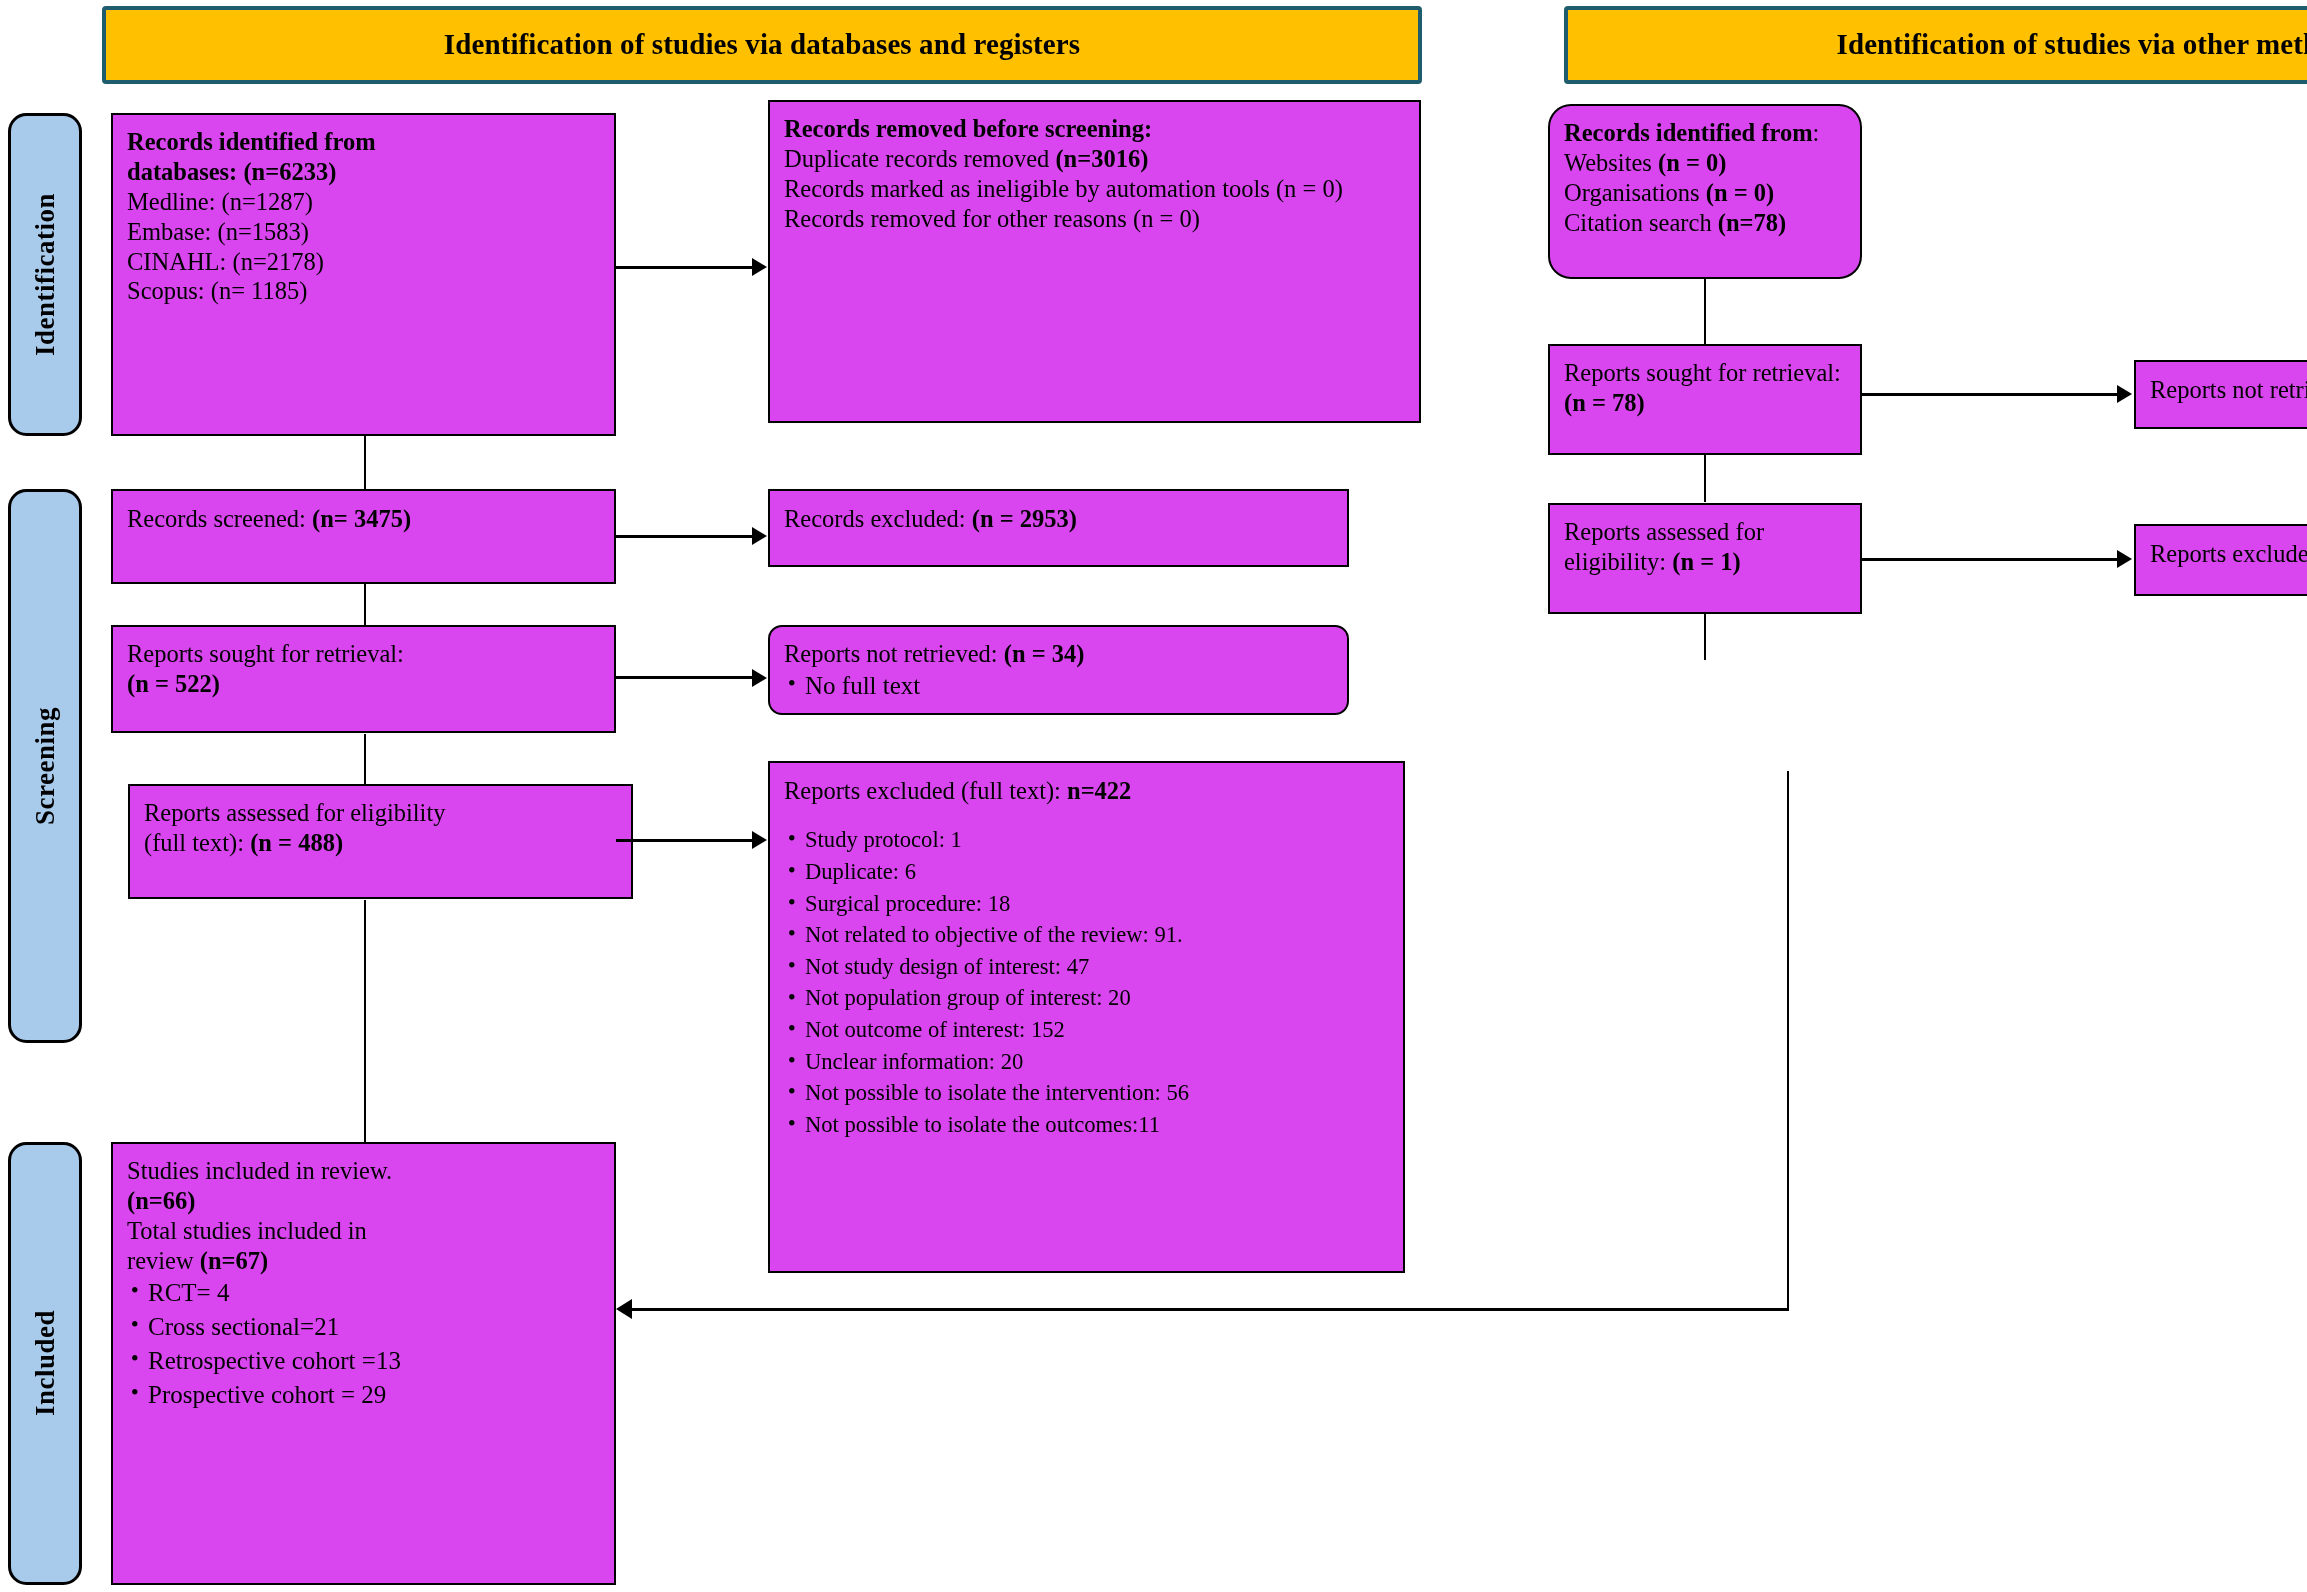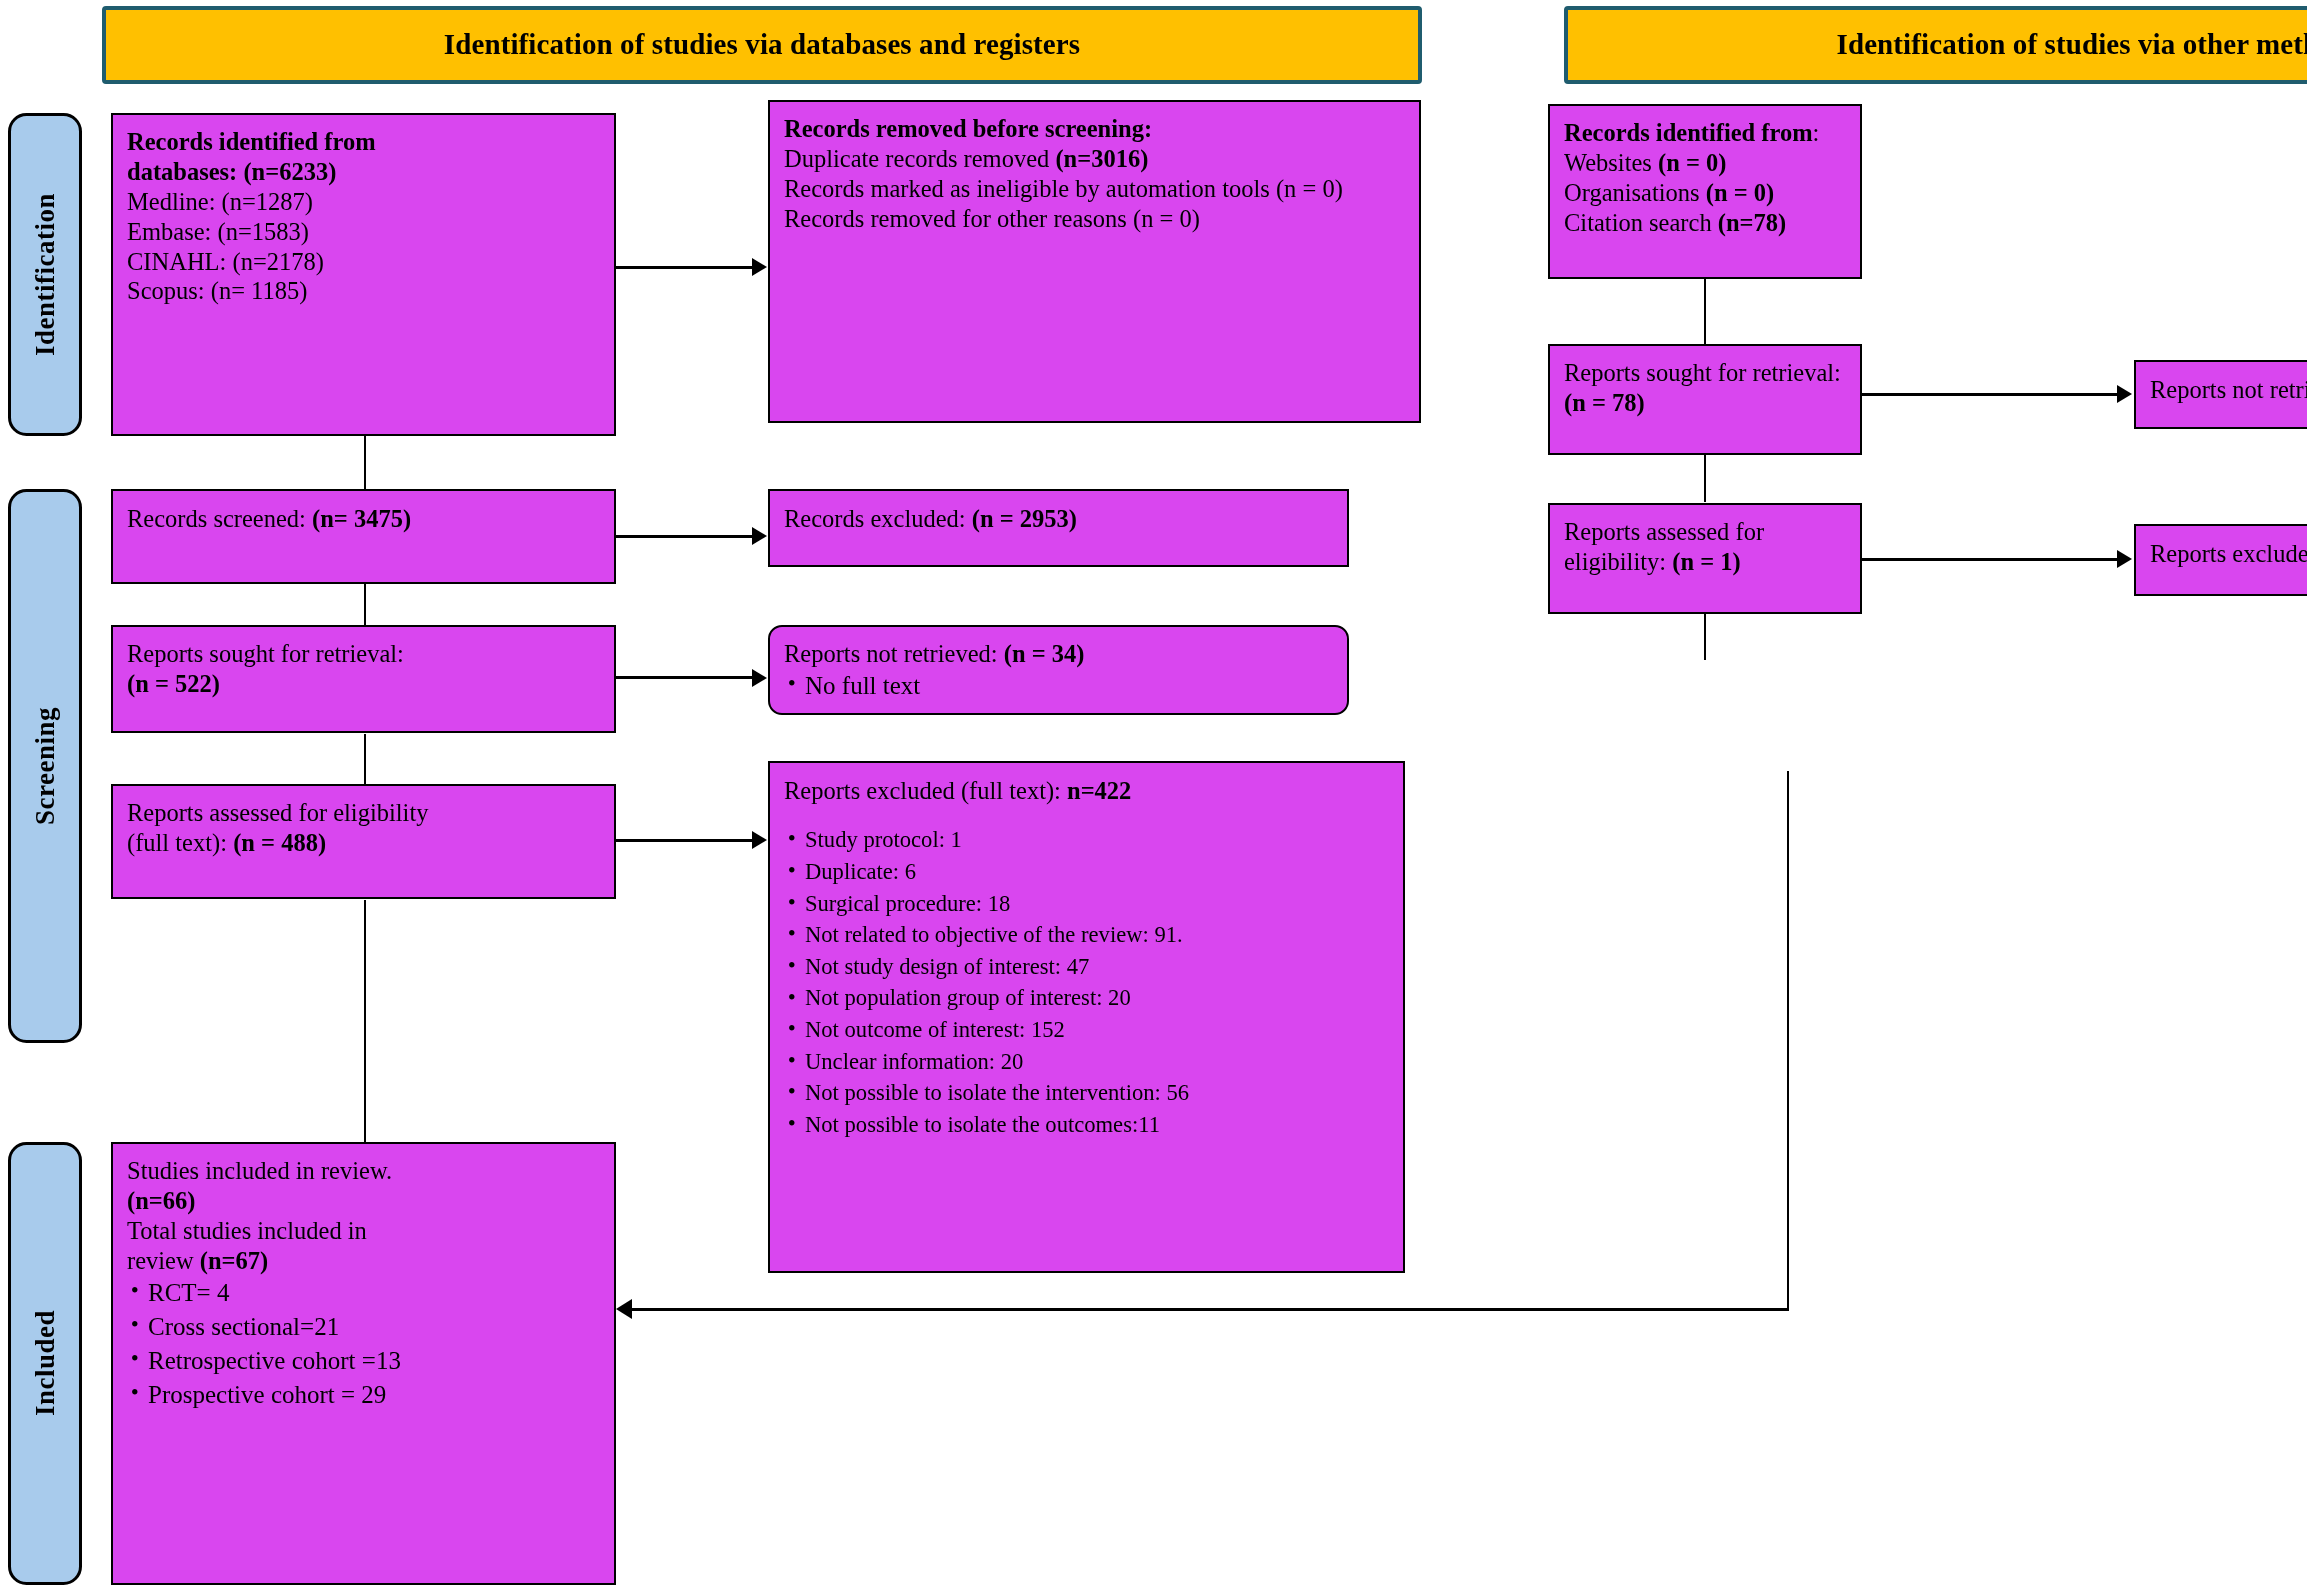--- a/index.html
+++ b/index.html
@@ -172,21 +172,21 @@
     <p class="tight"><b>(n = 522)</b></p>
   </div>
 
   <div class="box" style="left:768px; top:625px; width:581px; height:90px;border-radius:14px;">
     <p class="tight"><span>Reports not retrieved: </span><b>(n = 34)</b></p>
     <ul class="bullets">
       <li>No full text</li>
     </ul>
   </div>
 
-  <div class="box" style="left:111px; top:784px; width:505px; height:115px;">
+  <div class="box" style="left:128px; top:784px; width:505px; height:115px;">
     <p class="tight">Reports assessed for eligibility</p>
     <p class="tight"><span>(full text): </span><b>(n = 488)</b></p>
   </div>
 
   <div class="box" style="left:768px; top:761px; width:637px; height:512px;">
     <p><span>Reports excluded (full text): </span><b>n=422</b></p>
     <div class="spacer"></div>
     <ul class="bullets small">
       <li>Study protocol: 1</li>
       <li>Duplicate: 6</li>
@@ -207,21 +207,21 @@
     <p class="tight">Total studies included in</p>
     <p class="tight"><span>review </span><b>(n=67)</b></p>
     <ul class="bullets">
       <li>RCT= 4</li>
       <li>Cross sectional=21</li>
       <li>Retrospective cohort =13</li>
       <li>Prospective cohort = 29</li>
     </ul>
   </div>
 
-  <div class="box" style="left:1548px; top:104px; width:314px; height:175px;">
+  <div class="box" style="left:1548px; top:104px; width:314px; height:175px;border-radius:23px;">
     <p class="tight"><b>Records identified from</b><span>:</span></p>
     <p class="tight"><span>Websites </span><b>(n = 0)</b></p>
     <p class="tight"><span>Organisations </span><b>(n = 0)</b></p>
     <p class="tight"><span>Citation search </span><b>(n=78)</b></p>
   </div>
 
   <div class="box" style="left:1548px; top:344px; width:314px; height:111px;">
     <p class="tight">Reports sought for retrieval:</p>
     <p class="tight"><b>(n = 78)</b></p>
   </div>

